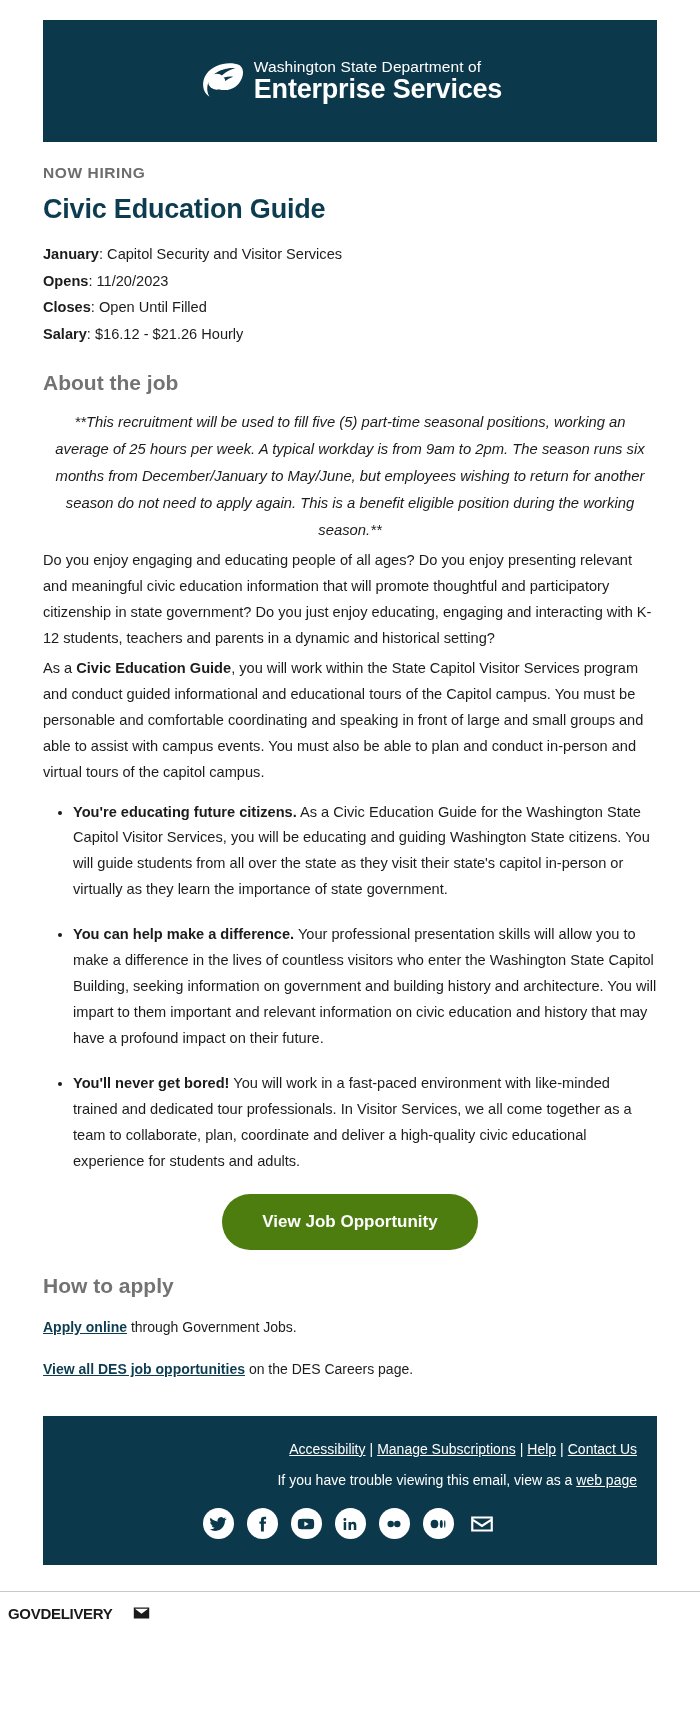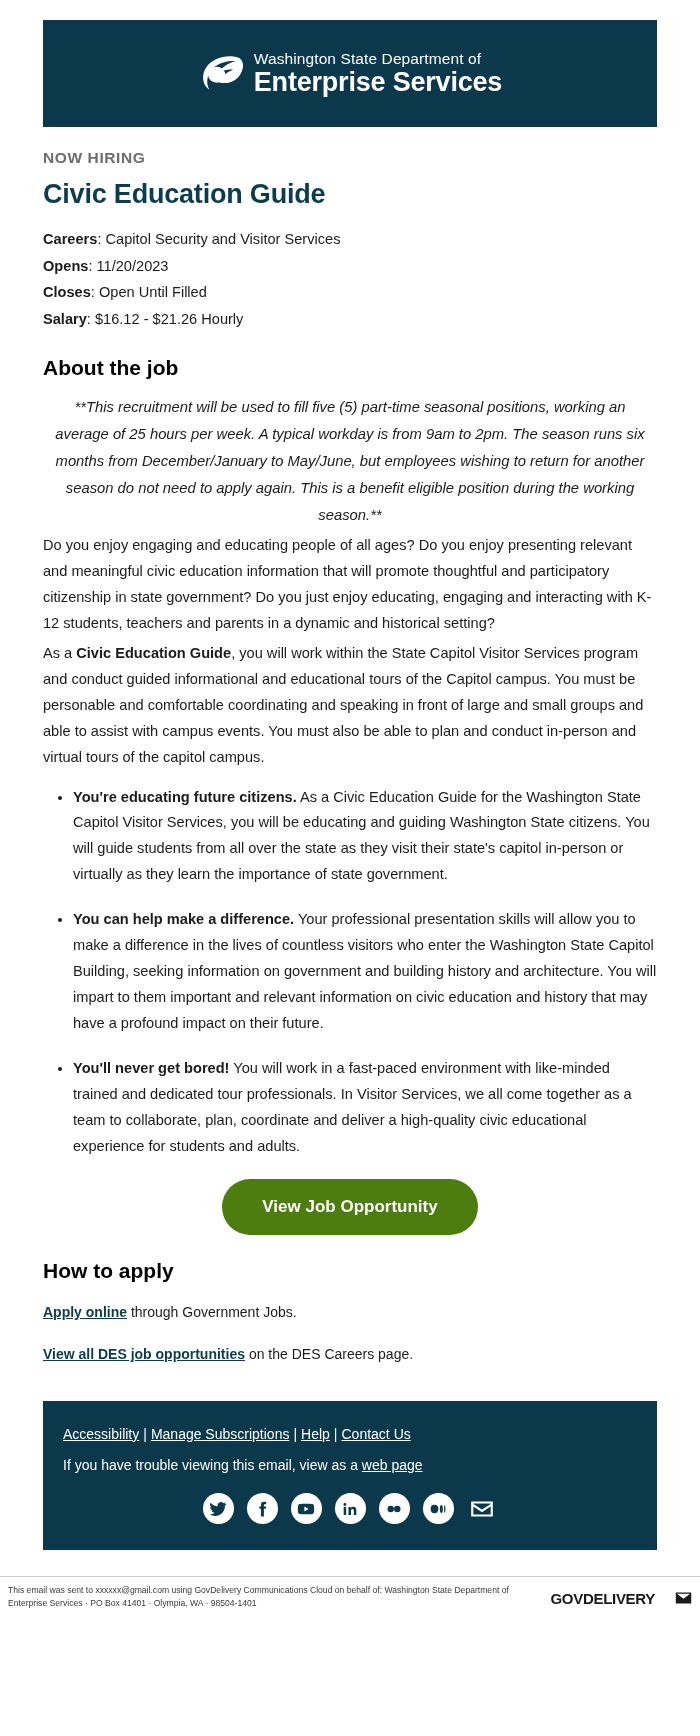--- a/index.html
+++ b/index.html
@@ -11,21 +11,21 @@
     width: 700px;
     min-height: 1736px;
     position: relative;
   }
   .email-wrap { width: 700px; background:#ffffff; }
 
   
   .banner {
     margin: 20px 43px 0 43px;
     background: #0c384c;
-    height: 107px;
+    height: 122px;
     display: flex;
     align-items: center;
     justify-content: center;
   }
   .logo-lockup { display: flex; align-items: center; gap: 10px; }
   .logo-mark { width: 46px; height: 46px; flex: none; }
   .logo-text { color:#ffffff; line-height: 1.04; }
   .logo-line1 { font-size: 15.5px; font-weight: 400; letter-spacing: .1px; }
   .logo-line2 { font-size: 27px; font-weight: 700; letter-spacing: -.2px; }
 
@@ -45,21 +45,21 @@
     color: #0c3c50;
     letter-spacing: -.2px;
   }
   .meta { margin-top: 16px; font-size: 14.6px; line-height: 1.82; color:#1c1c1c; }
   .meta b { font-weight: 700; }
 
   h2.section {
     margin-top: 24px;
     font-size: 21px;
     font-weight: 700;
-    color: #000000;
+    color: #737373;
   }
 
   p.body-copy {
     margin-top: 4px;
     font-size: 14.6px;
     line-height: 1.78;
     color: #1c1c1c;
   }
   p.intro-italic {
     margin-top: 14px;
@@ -110,21 +110,21 @@
     color: #0c3c50;
     text-decoration: underline;
     font-weight: 600;
   }
 
   
   .footer {
     margin: 34px 43px 0 43px;
     background: #0c384c;
     padding: 22px 20px 26px 20px;
-    text-align: left;
+    text-align: right;
   }
   .footer-links { font-size: 14px; color: #ffffff; line-height: 1.6; }
   .footer-links a { color: #ffffff; text-decoration: underline; }
   .footer-links .sep { padding: 0 4px; }
   .footer-note { margin-top: 12px; font-size: 14px; color:#ffffff; }
   .footer-note a { color: #ffffff; text-decoration: underline; }
 
   .socials {
     margin-top: 20px;
     display: flex;
@@ -186,21 +186,21 @@
     </div>
   </div>
 
   <div class="content">
 
     <div class="eyebrow">NOW HIRING</div>
     <h1 class="job-title">Civic Education Guide</h1>
 
     <div class="meta">
       <div>
-        <b>Careers</b><span>: Capitol Security and Visitor Services</span>
+        <b>January</b><span>: Capitol Security and Visitor Services</span>
       </div>
       <div>
         <b>Opens</b><span>: 11/20/2023</span>
       </div>
       <div>
         <b>Closes</b><span>: Open Until Filled</span>
       </div>
       <div>
         <b>Salary</b><span>: $16.12 - $21.26 Hourly</span>
       </div>
@@ -281,24 +281,20 @@
       </span>
       <span class="social-icon mail">
         <svg viewBox="0 0 24 24">
             <path d="M2 5h20v14H2V5zm2 2v.4l8 5.1 8-5.1V7H4zm16 10v-7.2l-8 5.1-8-5.1V17h16z"></path>
           </svg>
       </span>
     </div>
   </div>
 
   <div class="govd">
-    <div class="govd-text">
-      <div>This email was sent to xxxxxx@gmail.com using GovDelivery Communications Cloud on behalf of: Washington State Department of</div>
-      <div>Enterprise Services · PO Box 41401 · Olympia, WA · 98504-1401</div>
-    </div>
     <div class="govd-brand">
       <span class="govd-brand-text">GOVDELIVERY</span>
       <svg viewBox="0 0 24 20">
           <path d="M1 2h22v16H1V2zm2 2.4L12 11l9-6.6V4H3v.4z"></path>
         </svg>
     </div>
   </div>
 
 </div>
 

